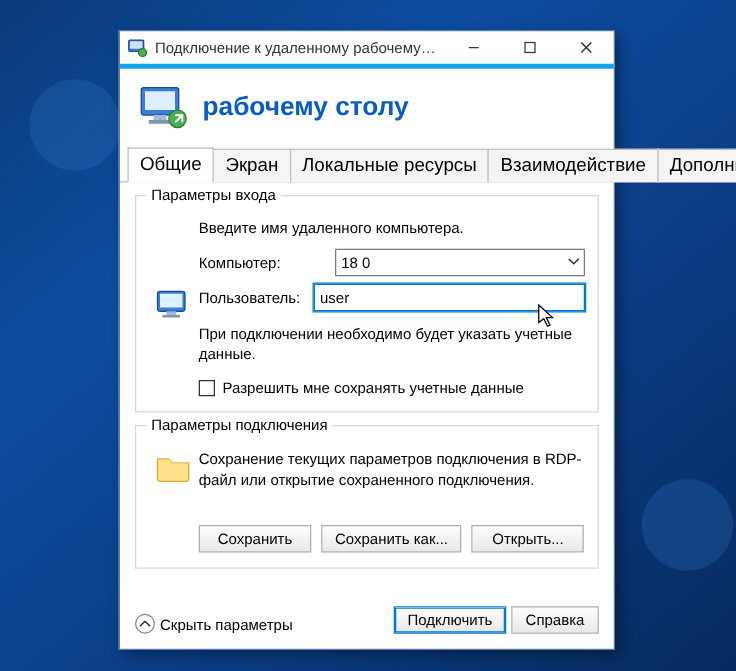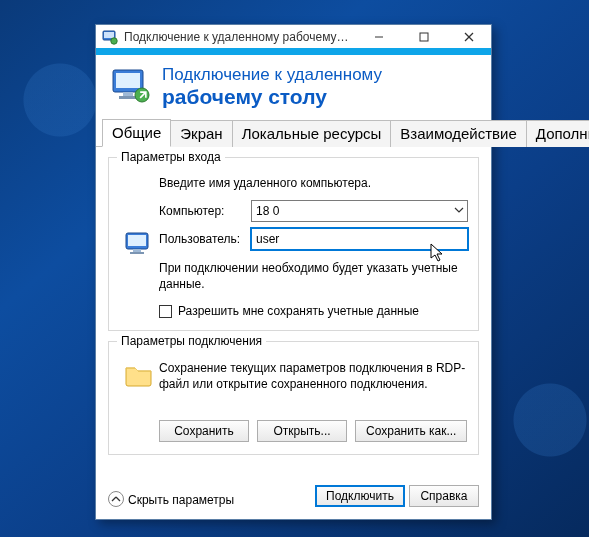--- a/index.html
+++ b/index.html
@@ -21,21 +21,21 @@
     left: 95px; top: 24px;
     width: 397px;
     background: #fff;
     border: 1px solid #5a7ea6;
     box-shadow: 4px 4px 10px rgba(0,0,0,0.35);
   }
   .titlebar {
     height: 30px;
     display: flex; align-items: center;
     padding-left: 6px;
-    border-bottom: 7px solid #0ea5e9;
+    border-bottom: 4px solid #0ea5e9;
     justify-content: center;
   }
   .app-icon {
     width: 16px; height: 16px; margin-right: 6px;
     display: inline-flex; align-items: center; justify-content: center;
   }
   .title-text { flex: 1; font-size: 12px; color: #333; white-space: nowrap; overflow: hidden; text-overflow: ellipsis; padding-right: 6px; }
   .winbtn {
     width: 45px; height: 29px;
     display: flex; align-items: center; justify-content: center;
@@ -183,21 +183,20 @@
       <svg width="42" height="42" viewBox="0 0 42 42">
         <rect x="3" y="5" width="30" height="22" rx="2" fill="#3b7dd8" stroke="#1a4a90"></rect>
         <rect x="6" y="8" width="24" height="15" fill="#dff0ff"></rect>
         <rect x="13" y="27" width="10" height="4" fill="#9fb9d6"></rect>
         <rect x="9" y="31" width="18" height="3" fill="#7b95b3"></rect>
         <circle cx="32" cy="30" r="7" fill="#4caf50" stroke="#2e7d32" stroke-width="1"></circle>
         <path d="M29 30 l4 -4 l4 4 M33 26 v8" stroke="#fff" stroke-width="1.6" fill="none" transform="rotate(45 33 30)"></path>
       </svg>
     </span>
     <div class="banner-text">
-      <div class="line1">Подключение к удаленному</div>
       <div class="line2">рабочему столу</div>
     </div>
   </div>
 
   <div class="tabs">
     <div class="tab active">Общие</div>
     <div class="tab">Экран</div>
     <div class="tab">Локальные ресурсы</div>
     <div class="tab">Взаимодействие</div>
     <div class="tab">Дополни</div>
@@ -215,21 +214,21 @@
           <svg width="32" height="32" viewBox="0 0 32 32">
             <rect x="3" y="4" width="22" height="16" rx="2" fill="#3b7dd8" stroke="#1a4a90"></rect>
             <rect x="5" y="6" width="18" height="11" fill="#dff0ff"></rect>
             <rect x="10" y="20" width="8" height="3" fill="#9fb9d6"></rect>
             <rect x="7" y="23" width="14" height="2" fill="#7b95b3"></rect>
           </svg>
         </span>
       </div>
       <div class="content-col">
         <div>Введите имя удаленного компьютера.</div>
-        <div class="form-row" style="margin-top:10px;">
+        <div class="form-row" style="margin-top:10px;gap:17px;">
           <div class="lbl">Компьютер:</div>
           <div class="combo">
             <span>18             0</span>
             <span class="caret">
               <svg width="10" height="10">
                   <path d="M1 3 L5 7 L9 3" fill="none" stroke="#333" stroke-width="1.2"></path>
                 </svg>
             </span>
           </div>
         </div>
@@ -258,22 +257,22 @@
             <path d="M2 6 h9 l3 3 h13" fill="none" stroke="#eccb6b"></path>
           </svg>
         </span>
       </div>
       <div class="content-col">
         <div style="line-height:1.35;">Сохранение текущих параметров подключения в RDP-файл или открытие сохраненного подключения.</div>
       </div>
     </div>
     <div class="btn-row">
       <div class="btn">Сохранить</div>
+      <div class="btn">Сохранить как...</div>
       <div class="btn">Открыть...</div>
-      <div class="btn">Сохранить как...</div>
     </div>
   </div>
 
   <div class="footer">
     <span class="disclose">
       <svg width="10" height="10">
           <path d="M5 7 L1 3 M5 7 L9 3" stroke="#333" stroke-width="1.3" fill="none" transform="rotate(180 5 5)"></path>
         </svg>
     </span>
     <span>Скрыть параметры</span>

